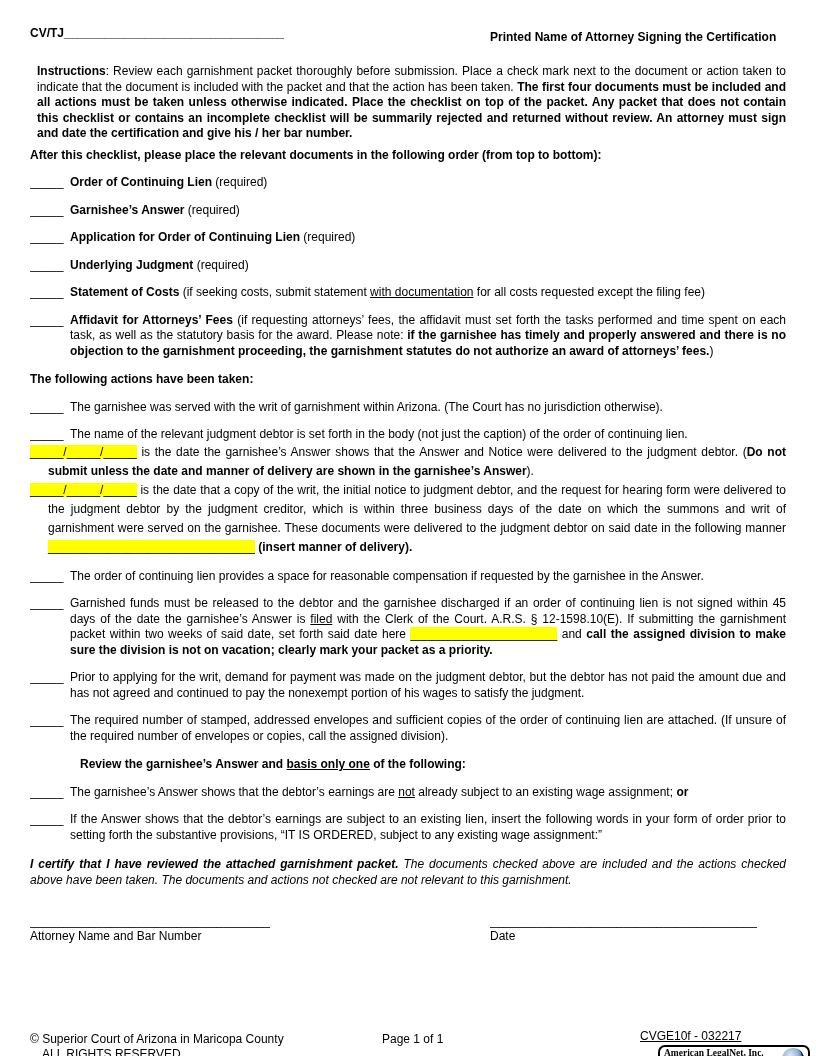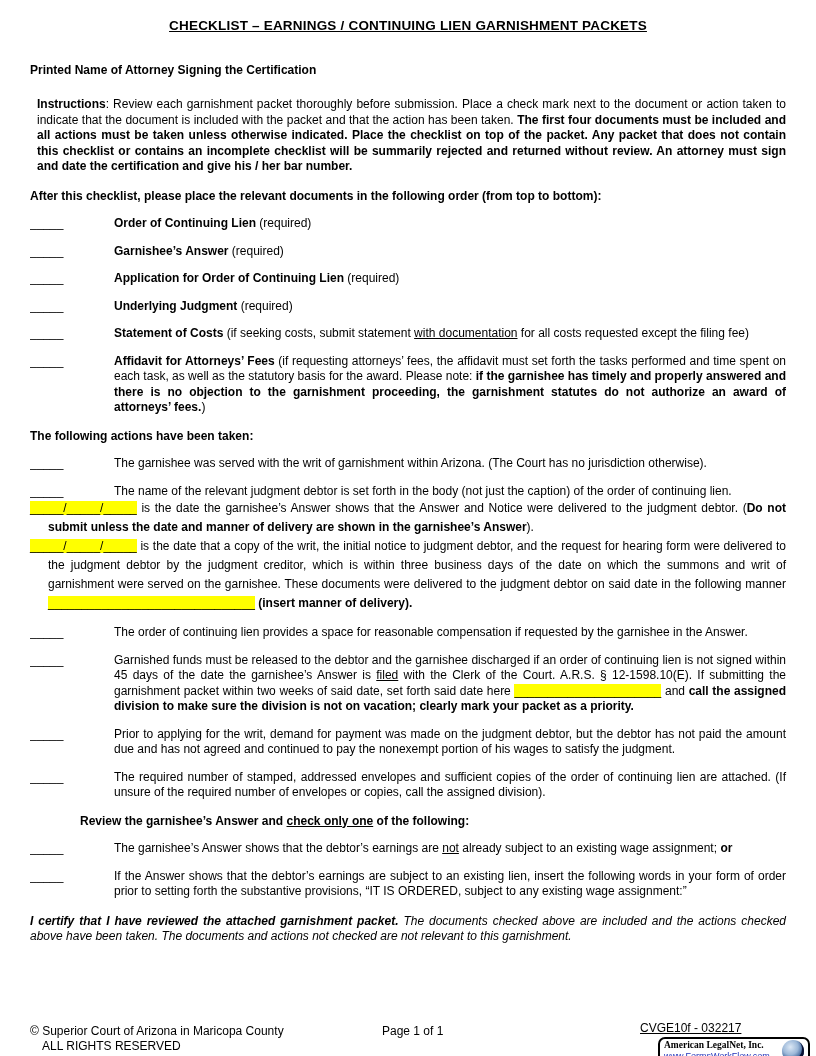--- a/index.html
+++ b/index.html
@@ -17,22 +17,22 @@
     margin-top:18px;text-align:center;font-weight:700;font-size:13.5px;
     text-decoration:underline;letter-spacing:0.2px;
   }
   .hdr-row{display:flex;justify-content:space-between;align-items:flex-start;margin-top:26px;}
   .case{white-space:nowrap;overflow:hidden;font-weight:700;}
   .attorney-col{width:296px;margin-top:3px;}
   .line-text{white-space:nowrap;overflow:hidden;line-height:13px;}
   .attorney-caption{font-weight:700;margin-top:1px;}
   .para{margin:0;text-align:justify;line-height:15.5px;}
   .instructions{margin-top:20px;margin-left:7px;}
-  .sec-heading{margin-top:14px;font-weight:700;line-height:15.5px;}
-  .row{display:flex;margin-top:12px;gap:44px;}
+  .sec-heading{margin-top:6px;font-weight:700;line-height:15.5px;}
+  .row{display:flex;margin-top:12px;}
   .lead{width:40px;flex:none;white-space:nowrap;overflow:hidden;}
   .txt{flex:1;text-align:justify;line-height:15.5px;}
   .row-date{padding-left:18px;text-indent:-18px;text-align:justify;line-height:19px;}
   .review-heading{margin-top:13px;margin-left:50px;font-weight:700;line-height:15.5px;}
   .certify{margin-top:14px;font-style:italic;}
   .sig-row{display:flex;margin-top:27px;}
   .sig-col1{width:240px;flex:none;}
   .sig-col2{width:270px;flex:none;margin-left:220px;}
   .sig-label{margin-top:1px;}
   .footer{position:absolute;left:30px;right:6px;top:1002px;height:54px;}
@@ -53,23 +53,25 @@
     width:22px;height:22px;flex:none;border-radius:50%;
     background:radial-gradient(circle at 38% 32%, #dce8f5 0%, #9cb8d8 38%, #5377a8 58%, #14224d 78%, #060a20 100%);
     box-shadow:inset -2px -2px 0 #0a1133;
   }
 </style>
 </head>
 <body>
 
 <div class="page">
 
-  <div class="title">CHECKLIST – EARNINGS / CONTINUING LIEN GARNISHMENT PACKETS</div>
 
   <div class="hdr-row">
+    <div class="case">
+      <span>CV/TJ</span><span>_________________________________</span>
+    </div>
     <div class="attorney-col">
       <div class="attorney-caption">Printed Name of Attorney Signing the Certification</div>
     </div>
   </div>
 
   <p class="para instructions"><span class="b">Instructions</span><span>: Review each garnishment packet thoroughly before submission.  Place a check mark next to the document or action taken to indicate that the document is included with the packet and that the action has been taken.  </span><span class="b">The first four documents must be included and all actions must be taken unless otherwise indicated.   Place the checklist on top of the packet.  Any packet that does not contain this checklist or contains an incomplete checklist will be summarily rejected and returned without review. An attorney must sign and date the certification and give his / her bar number.</span></p>
 
   <div class="sec-heading">After this checklist, please place the relevant documents in the following order (from top to bottom):</div>
 
   <div class="row">
@@ -121,33 +123,43 @@
   </div>
   <div class="row">
     <span class="lead">_____</span>
     <div class="txt"><span>Prior to applying for the writ, demand for payment was made on the judgment debtor, but the debtor  has not paid the amount due and has not agreed and continued to pay the nonexempt portion of his wages to satisfy the judgment.</span></div>
   </div>
   <div class="row">
     <span class="lead">_____</span>
     <div class="txt"><span>The required number of stamped, addressed envelopes and sufficient copies of the order of continuing lien are attached.   (If  unsure of the required number of envelopes or copies, call the assigned division).</span></div>
   </div>
 
-  <div class="review-heading"><span class="b">Review the garnishee’s Answer and </span><span class="b u">check only one</span><span class="b"> of the following:</span></div>
+  <div class="review-heading"><span class="b">Review the garnishee’s Answer and </span><span class="b u">basis only one</span><span class="b"> of the following:</span></div>
 
   <div class="row">
     <span class="lead">_____</span>
     <div class="txt"><span>The garnishee’s Answer shows that the debtor’s earnings are </span><span class="u">not</span><span> already subject to an existing wage assignment; </span><span class="b">or</span></div>
   </div>
   <div class="row">
     <span class="lead">_____</span>
     <div class="txt"><span>If the Answer shows  that the debtor’s earnings are subject to an existing lien, insert the following words in your form of order  prior to setting forth the substantive provisions, “IT IS ORDERED, subject to any existing wage assignment:”</span></div>
   </div>
 
   <p class="para certify"><span class="b">I certify that I have reviewed the attached garnishment packet.</span><span> The documents checked above are included and the actions checked above have been taken.  The documents and actions not checked are not relevant to this garnishment.</span></p>
 
+  <div class="sig-row">
+    <div class="sig-col1">
+      <div class="line-text">____________________________________</div>
+      <div class="sig-label">Attorney Name and Bar Number</div>
+    </div>
+    <div class="sig-col2">
+      <div class="line-text">________________________________________</div>
+      <div class="sig-label">Date</div>
+    </div>
+  </div>
 
   <div class="footer">
     <div class="f-left">
       <div>© Superior Court of Arizona in Maricopa County</div>
       <div class="f-rights">ALL RIGHTS RESERVED</div>
       <div class="f-num">5950</div>
     </div>
     <div class="f-page">Page 1 of 1</div>
     <div class="f-code">CVGE10f - 032217</div>
     <div class="logo-box">

